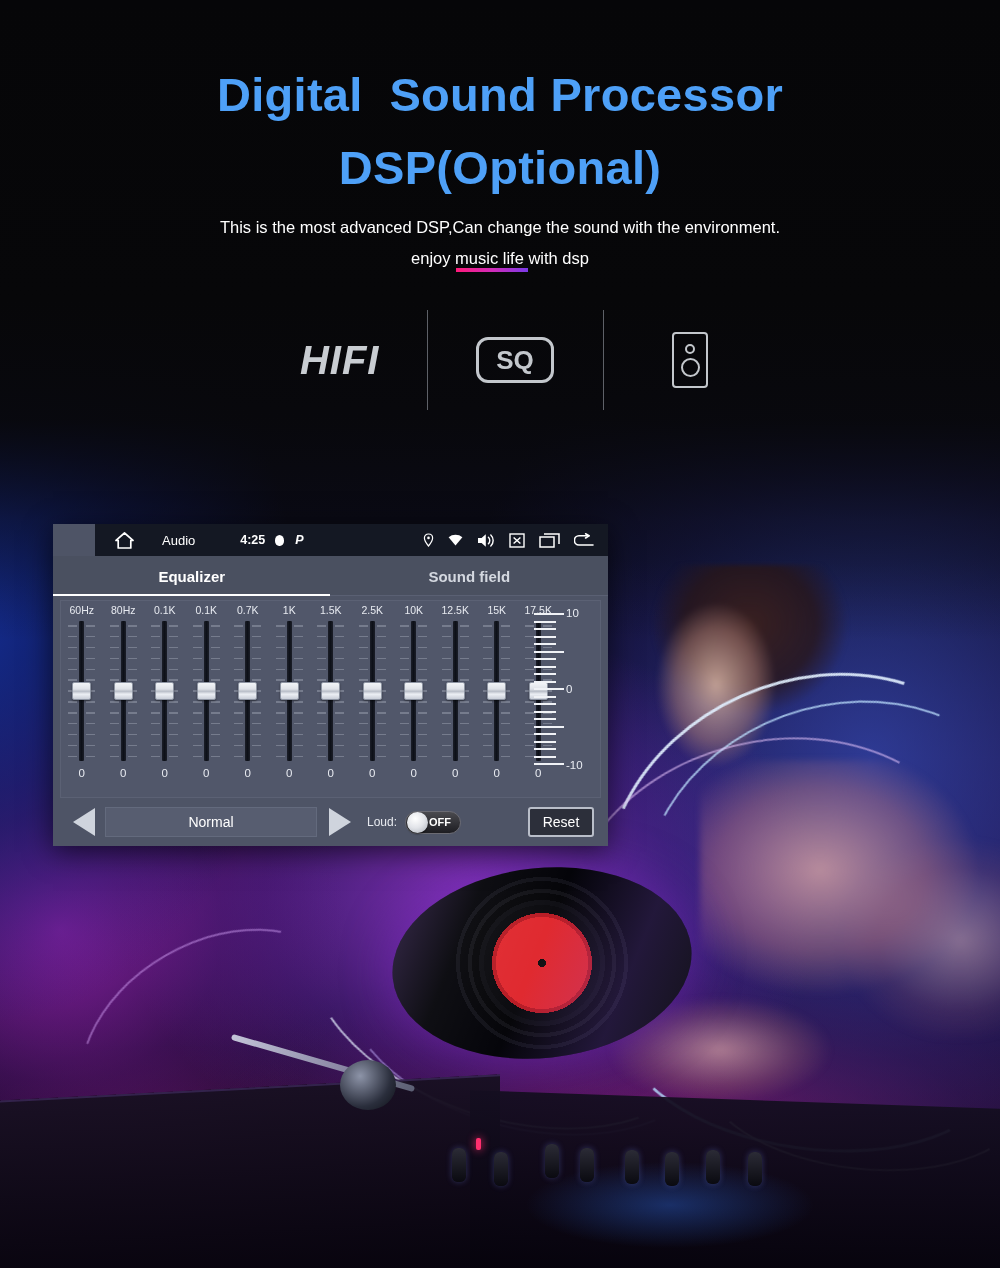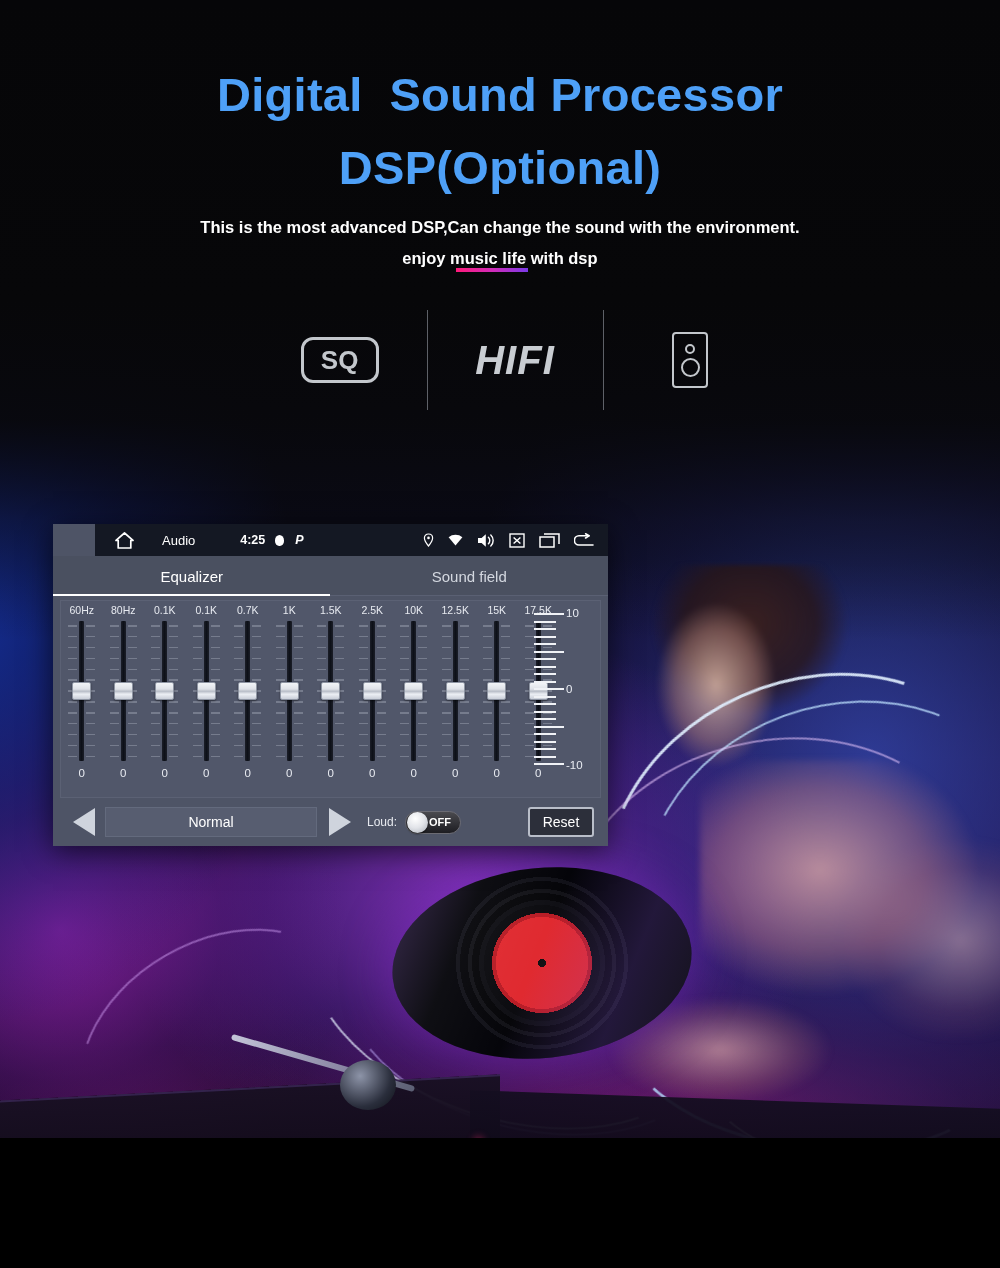--- a/index.html
+++ b/index.html
@@ -11,21 +11,21 @@
     background: #000;
     font-family: "Liberation Sans", sans-serif;
     position: relative;
   }
 
   
   #stage {
     position: absolute;
     inset: 0;
     width: 1000px;
-    height: 1138px;
+    height: 1268px;
     background: #0f172a;
     overflow: hidden;
   }
 
   
   .photo {
     position: absolute;
     left: 0; top: 0; width: 1000px; height: 1268px;
     background:
       
@@ -158,21 +158,21 @@
     line-height: 73px;
     letter-spacing: 0.3px;
     white-space: pre;
   }
   .subline-wrap {
     position: absolute; left: 0; top: 212px; width: 1000px; text-align: center; z-index: 5;
   }
   .subline {
     color: #ffffff;
     font-size: 16.5px;
-    font-weight: bold;
+    font-weight: normal;
     line-height: 31px;
   }
   .sub-underline {
     position: absolute;
     left: 456px; top: 268px;
     width: 72px; height: 4px;
     background: linear-gradient(90deg, #ff1a7a 0%, #d22bb8 50%, #7a3ae8 100%);
     z-index: 6;
   }
 
@@ -220,21 +220,21 @@
     color: #ffffff; font-size: 12.5px; position: relative; margin-left: 42px;
   }
   .sb-home { margin-left: 20px; display: flex; align-items: center; }
   .sb-title { margin-left: 28px; font-size: 13px; }
   .sb-time { margin-left: 45px; font-size: 12.5px; font-weight: bold; }
   .sb-dot { margin-left: 10px; width: 9px; height: 11px; background: #fff; border-radius: 50% 50% 46% 46%; }
   .sb-p { margin-left: 11px; font-size: 12.5px; font-weight: bold; font-style: italic; }
   .sb-right { position: absolute; right: 14px; display: flex; align-items: center; gap: 14px; }
 
   .tabs {
-    height: 40px; background: #4a5060; display: flex; position: relative;
+    height: 40px; background: #4a5060; display: flex; position: relative; font-weight: bold;
   }
   .tab {
     flex: 1 1 0; display: flex; align-items: center; justify-content: center;
     color: #ffffff; font-size: 15px;
   }
   .tab.inactive { color: #d4d8e0; }
   .tab-underline {
     position: absolute; left: 0; bottom: 0; width: 277px; height: 2.5px; background: #ffffff;
   }
   .tab-rule {
@@ -392,26 +392,26 @@
   </div>
 
   <div class="subline-wrap">
     <div class="subline">This is the most advanced DSP,Can change the sound with the environment.</div>
     <div class="subline">enjoy music life with dsp</div>
   </div>
   <div class="sub-underline"></div>
 
   <div class="badges">
     <div class="badge-cell">
+      <div class="hifi-text">HIFI</div>
+    </div>
+    <div class="badge-cell">
       <div class="sq-box">
         <span>SQ</span>
       </div>
-    </div>
-    <div class="badge-cell">
-      <div class="hifi-text">HIFI</div>
     </div>
     <div class="badge-cell">
       <div class="spk-box">
         <div class="spk-small"></div>
         <div class="spk-large"></div>
       </div>
     </div>
   </div>
 
   <div id="dsp-panel">

